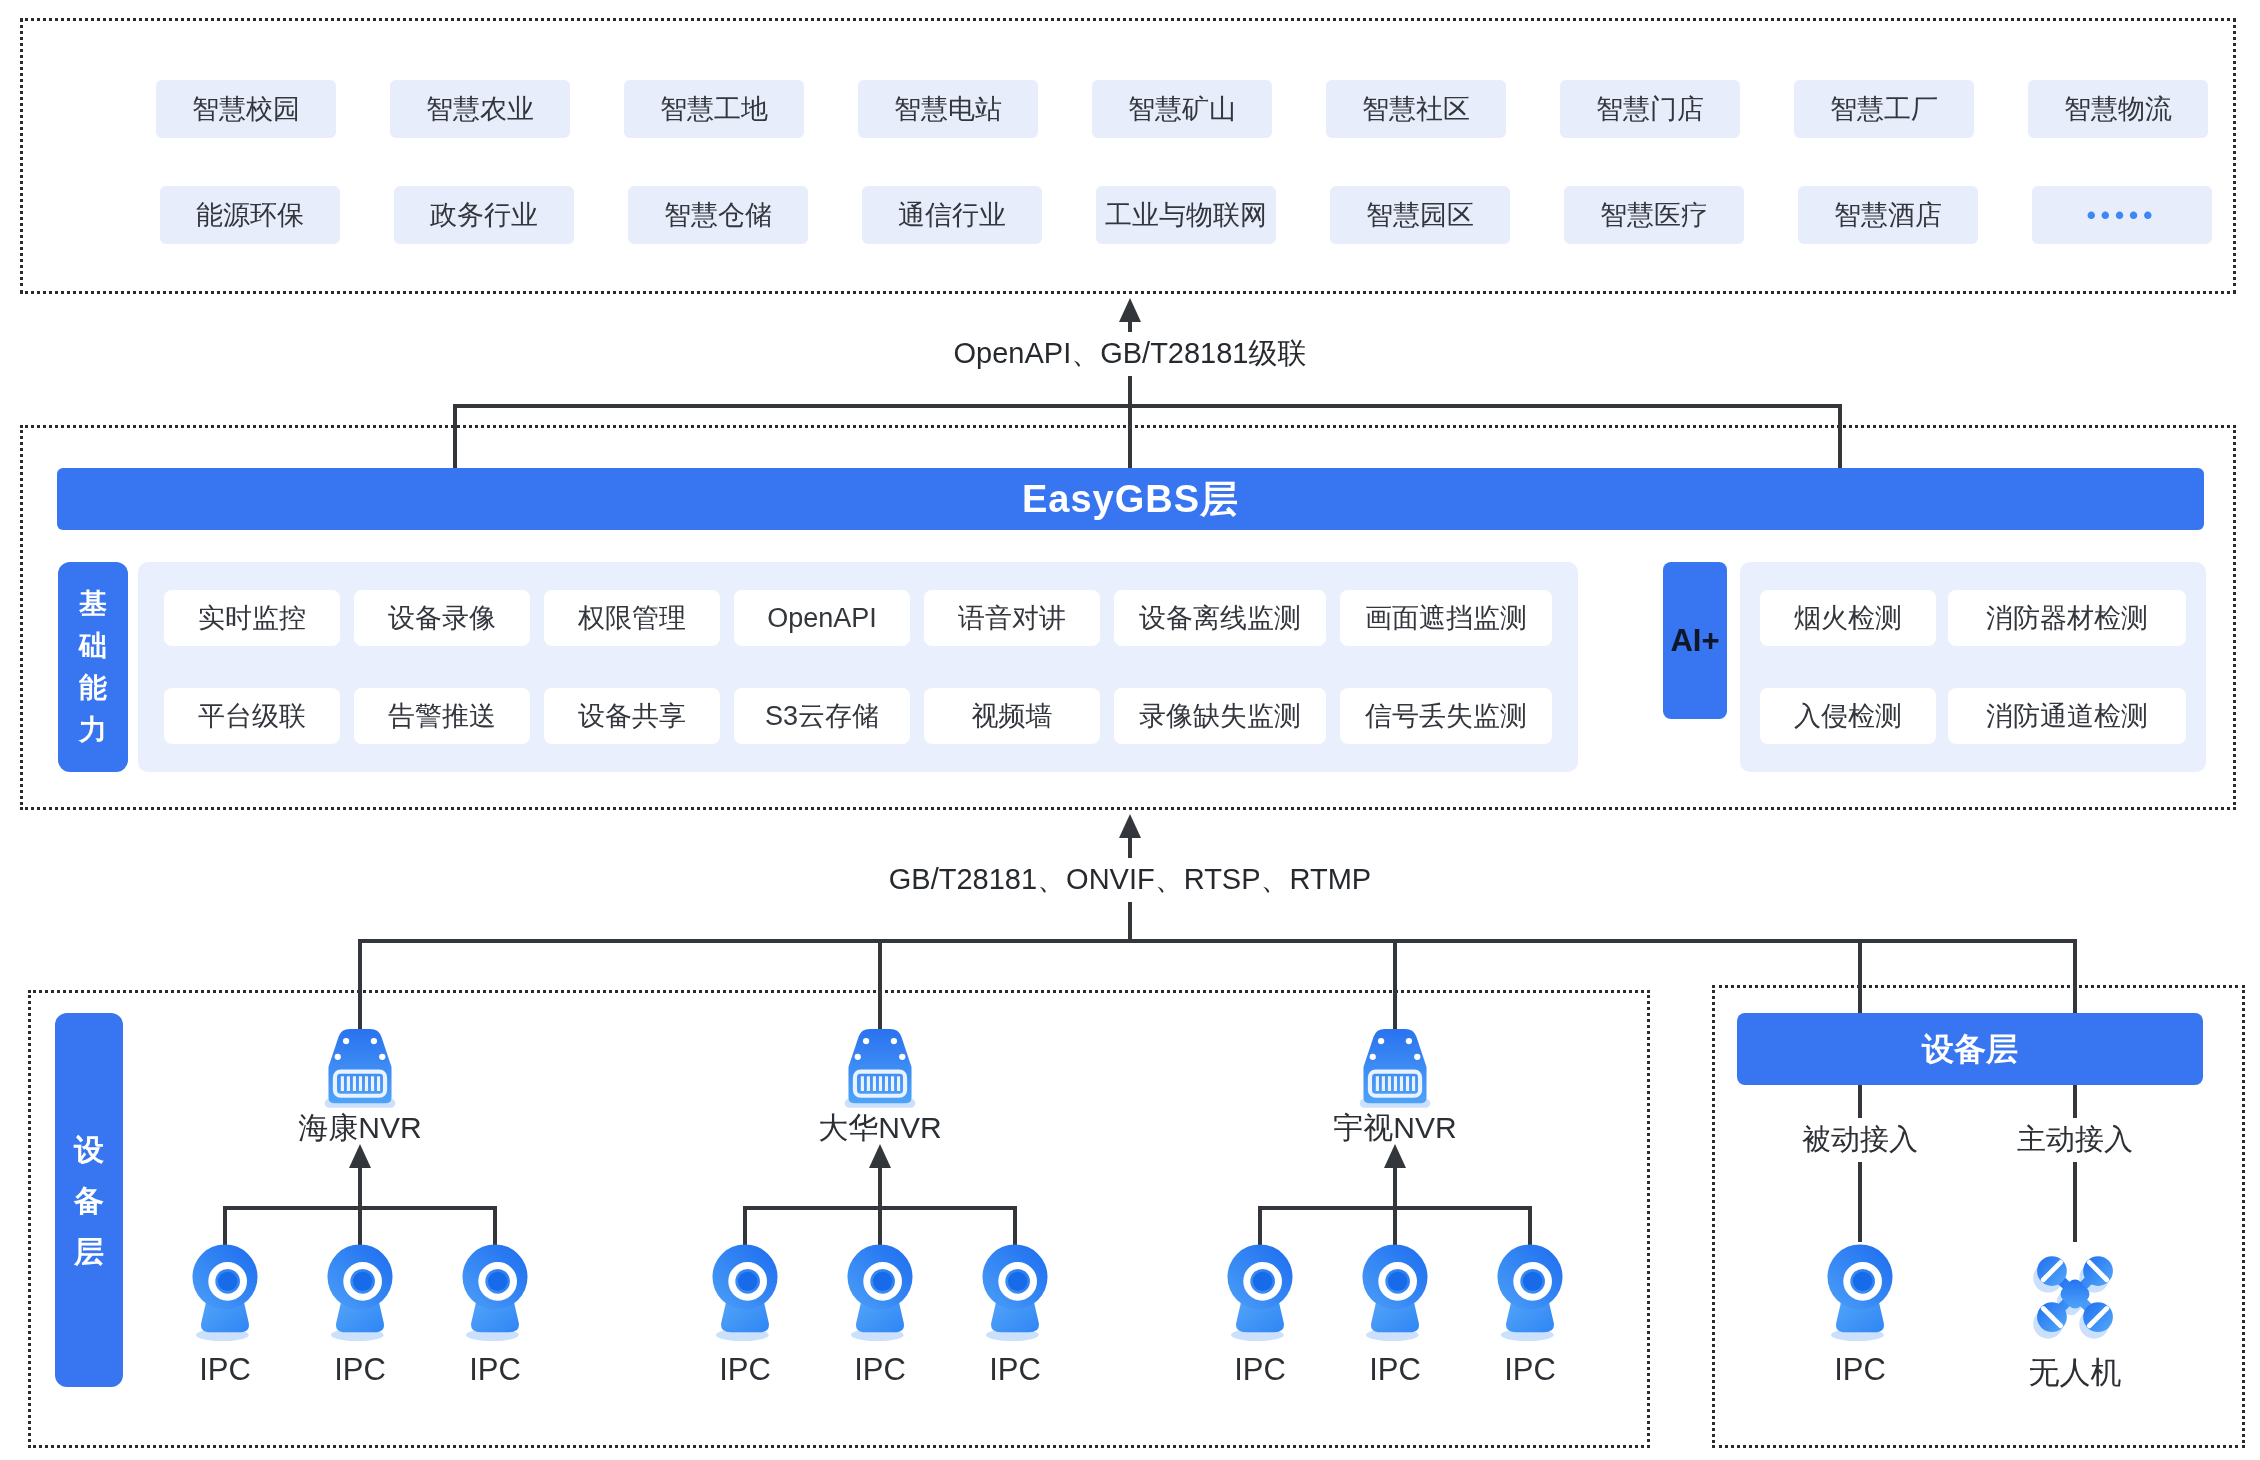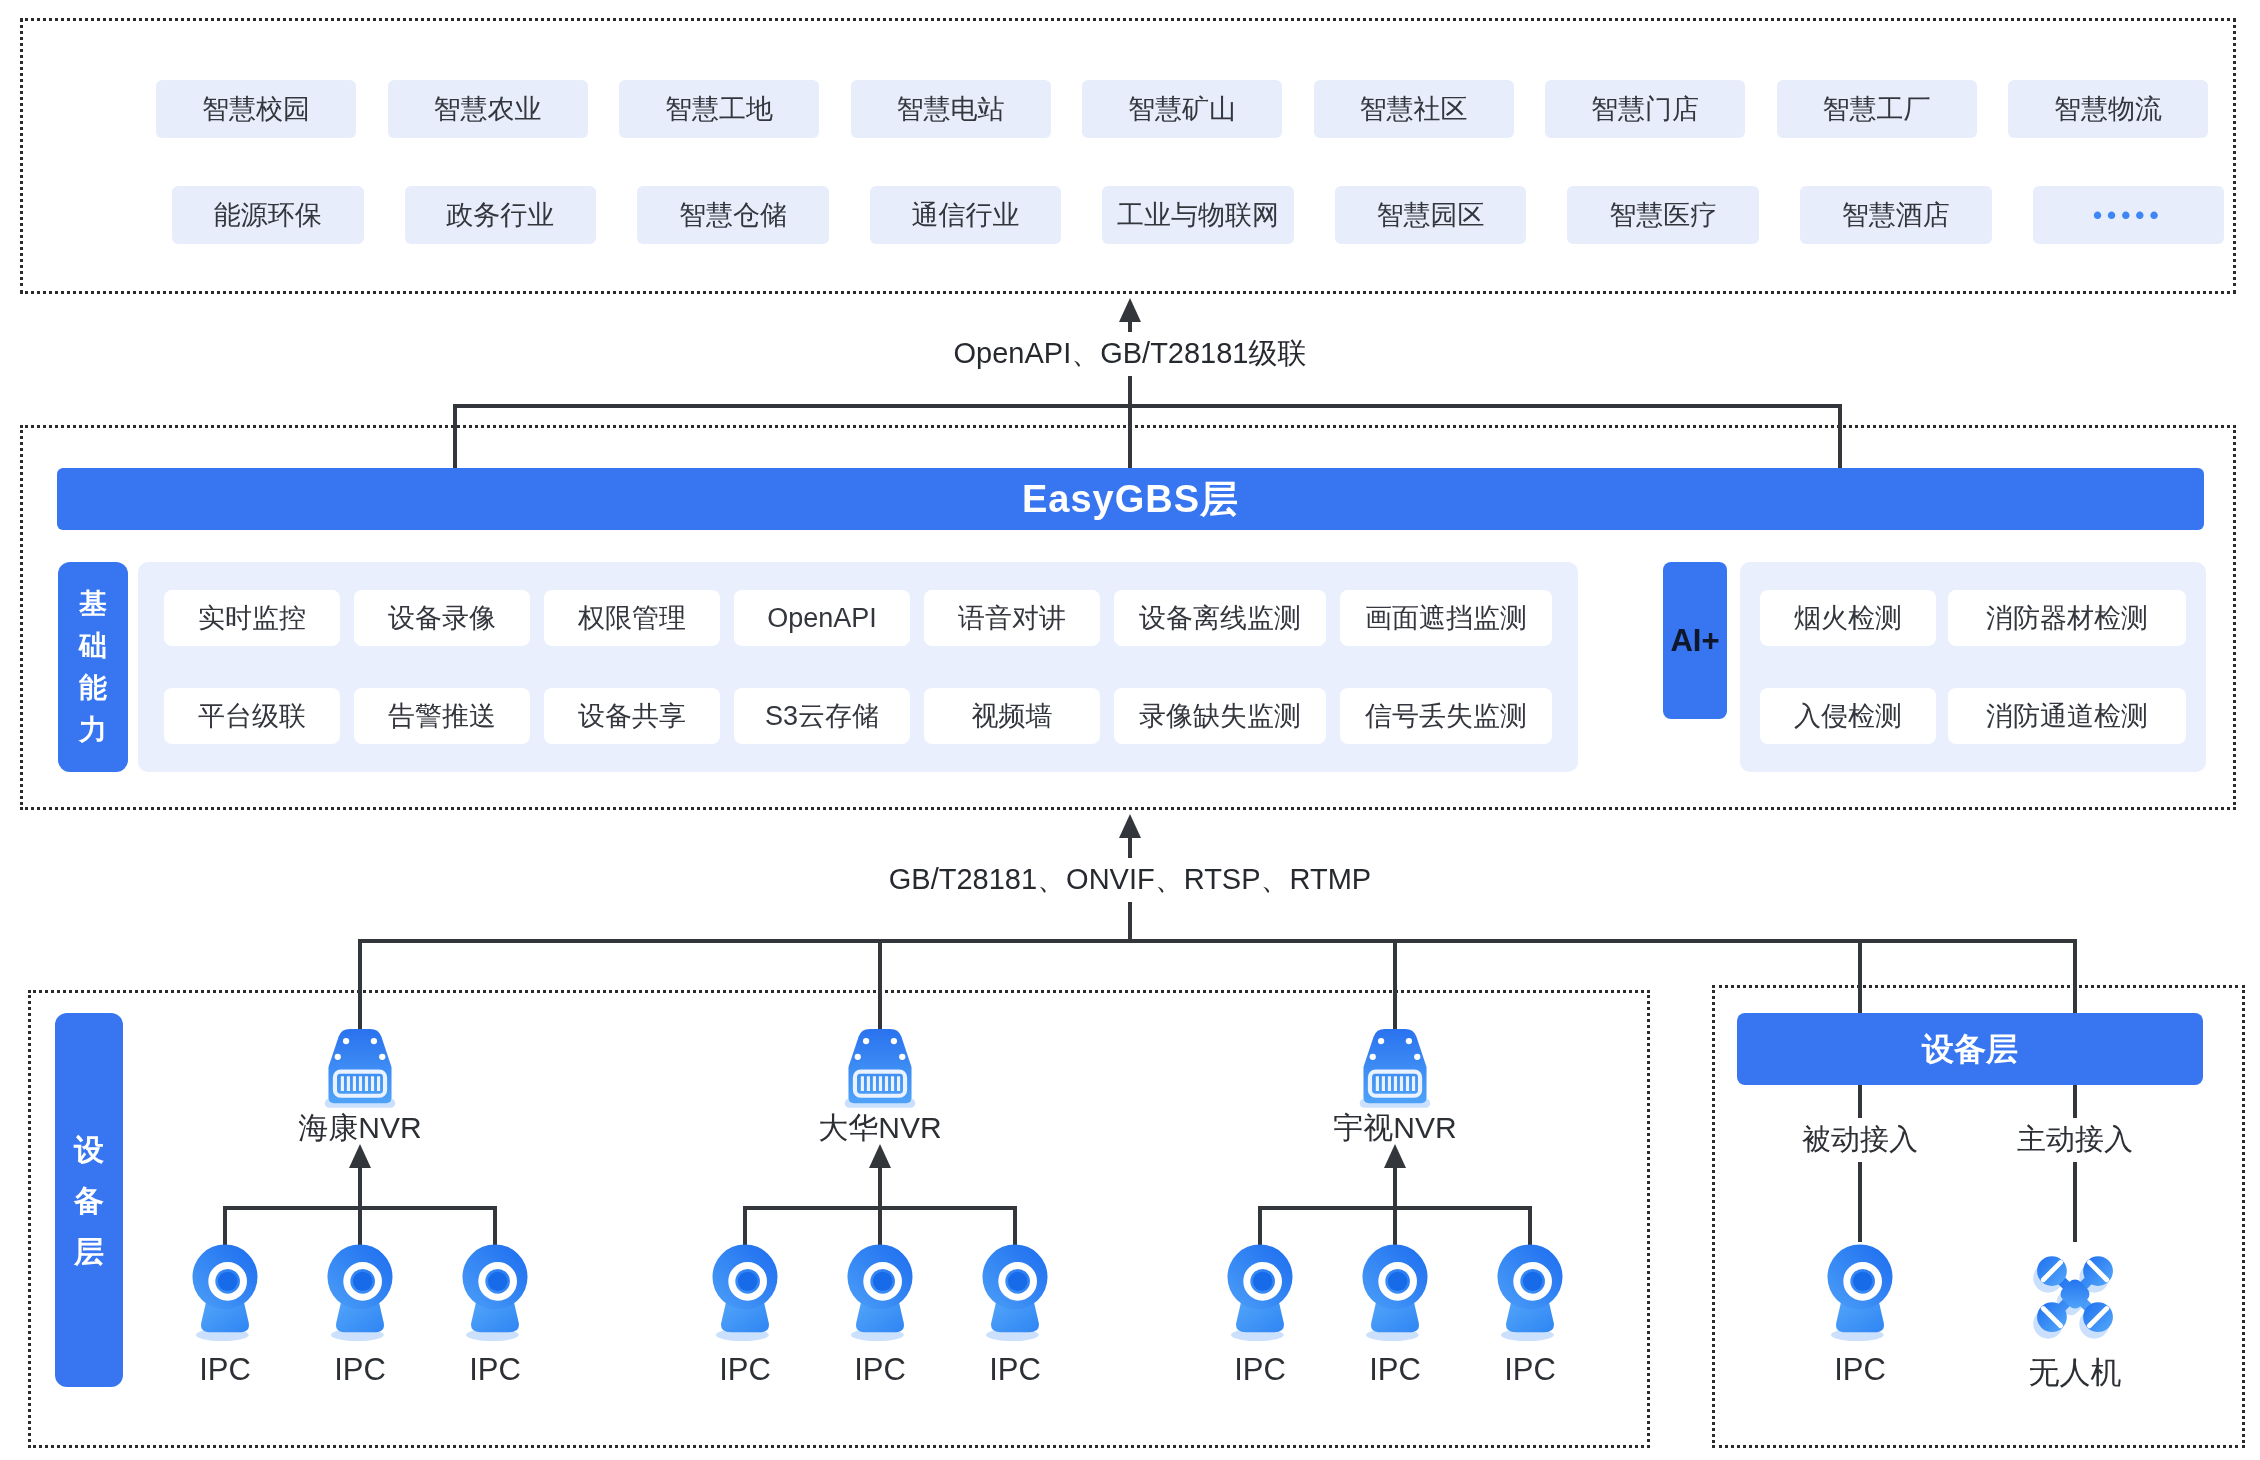--- a/index.html
+++ b/index.html
@@ -13,22 +13,22 @@
   .box-dev-right{left:1712px;top:985px;width:533px;height:463px;}
 
   .vbar{position:absolute;background:#3875F0;border-radius:12px;color:#fff;display:flex;align-items:center;justify-content:center;z-index:2;}
   .vtext{width:1.12em;word-break:break-all;text-align:center;font-weight:600;}
   .bar-business{left:58px;top:55px;width:72px;height:206px;font-size:31px;line-height:1.55;}
   .bar-cap{left:58px;top:562px;width:70px;height:210px;font-size:28px;line-height:1.5;}
   .bar-dev{left:55px;top:1013px;width:68px;height:374px;font-size:30px;line-height:1.7;}
 
   .pill-row{position:absolute;display:flex;justify-content:space-between;z-index:2;}
   .row-biz1{left:156px;top:80px;width:2052px;}
-  .row-biz2{left:172px;top:186px;width:2052px;gap:41px;}
-  .pill{width:200px;height:58px;line-height:58px;text-align:center;background:#E7EDFB;border-radius:6px;font-size:27px;color:#33363c;}
+  .row-biz2{left:160px;top:186px;width:2052px;gap:41px;}
+  .pill{width:180px;height:58px;line-height:58px;text-align:center;background:#E7EDFB;border-radius:6px;font-size:27px;color:#33363c;}
   .pill-more{color:#3E86F5;font-weight:bold;font-size:26px;letter-spacing:5px;}
 
   .easy-bar{position:absolute;left:57px;top:468px;width:2147px;height:62px;background:#3875F0;border-radius:6px;color:#fff;font-size:38px;font-weight:700;text-align:center;line-height:62px;letter-spacing:1px;z-index:2;}
 
   .panel{position:absolute;background:#E9EFFC;border-radius:10px;z-index:2;}
   .panel-cap{left:138px;top:562px;width:1440px;height:210px;}
   .panel-ai{left:1740px;top:562px;width:466px;height:210px;}
   .cap-row{position:absolute;left:26px;right:26px;display:flex;justify-content:space-between;}
   .cap-row1{top:28px;} .cap-row2{top:126px;}
   .ai-row{position:absolute;left:20px;right:20px;display:flex;justify-content:space-between;}

